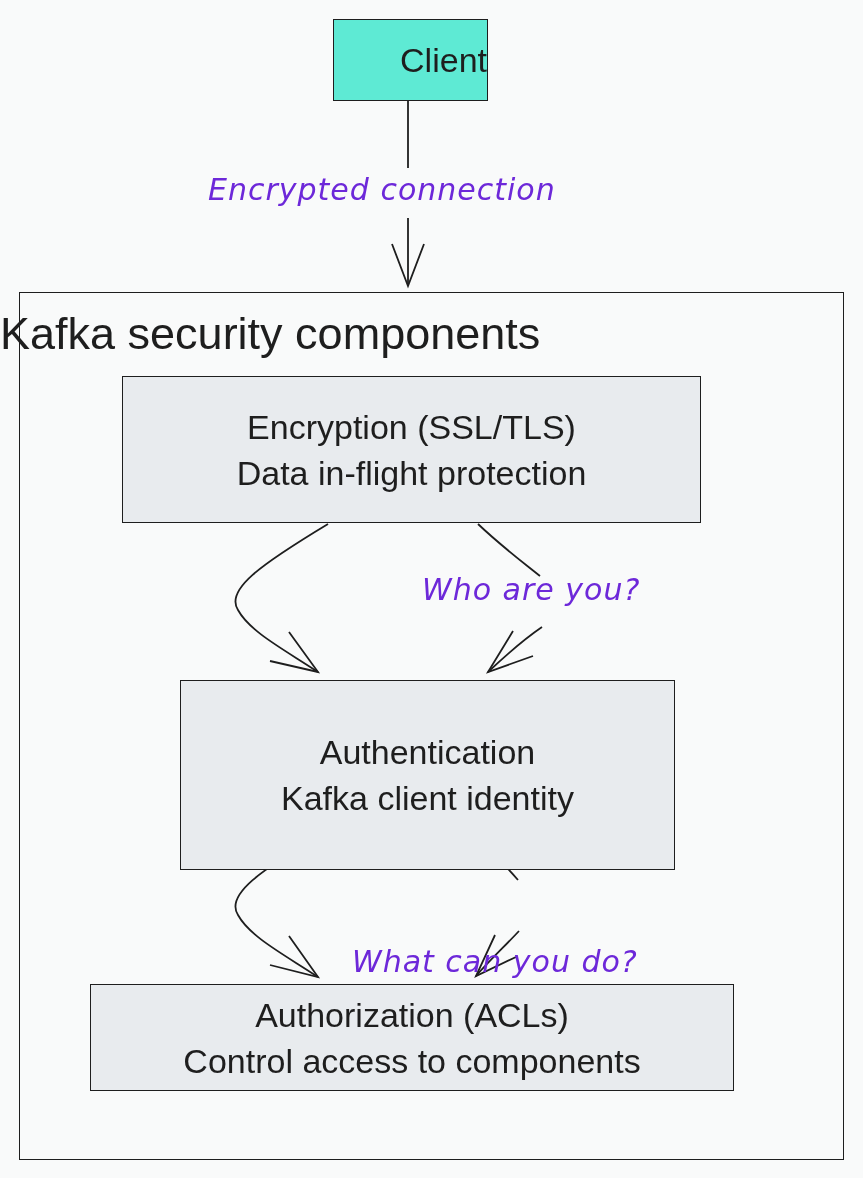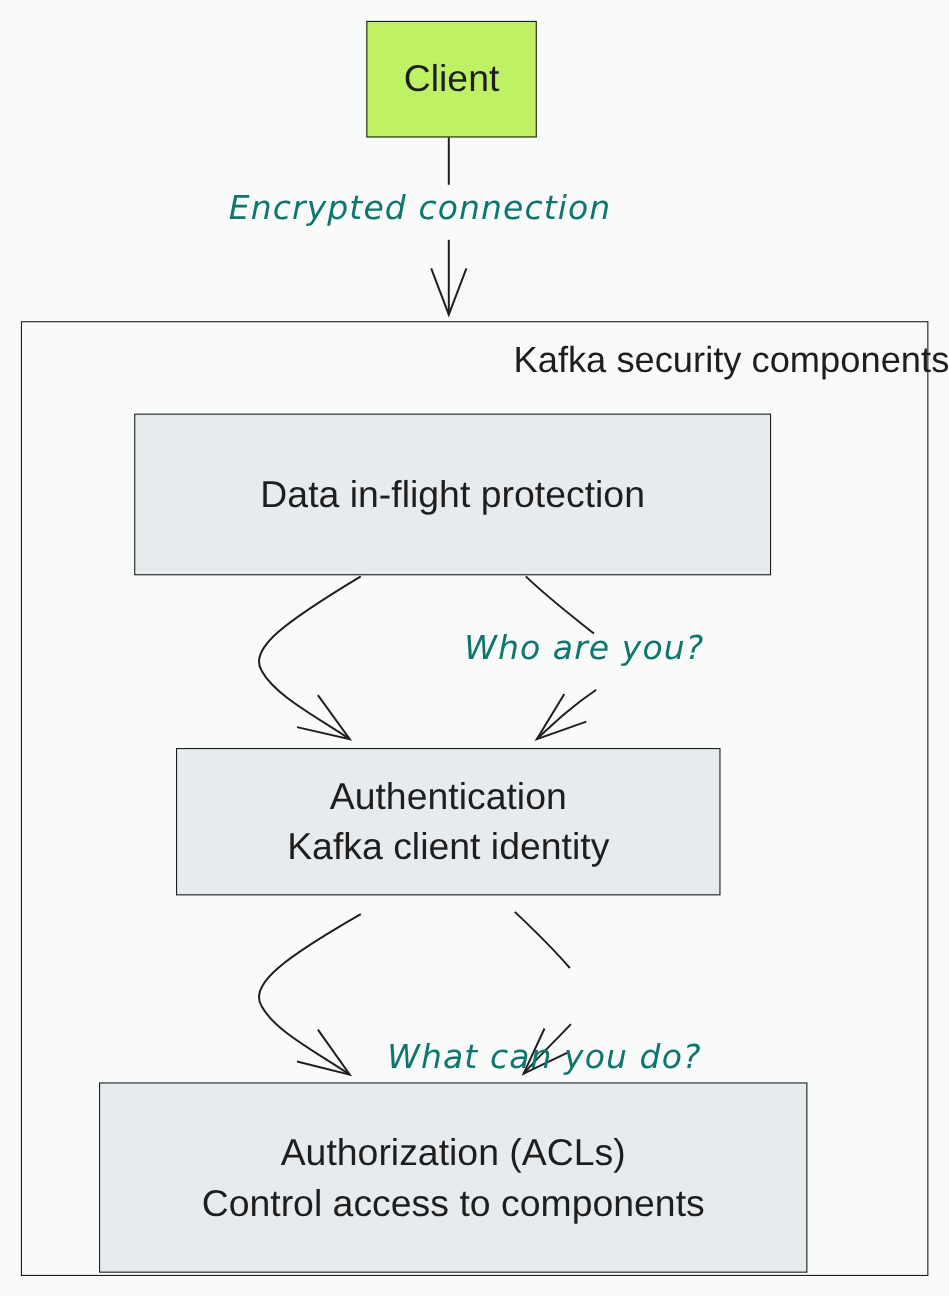--- a/index.html
+++ b/index.html
@@ -13,50 +13,51 @@
     }
     .box {
       position: absolute;
       box-sizing: border-box;
       border: 1.6px solid #1e1e1e;
       display: flex; flex-direction: column;
       align-items: center; justify-content: center;
       text-align: center;
     }
     .client-box {
-      left: 333px; top: 19px; width: 155px; height: 106px;
-      background: #bef264;
+      left: 333px; top: 19px; width: 155px; height: 82px;
+      background: #5eead4;
       font-size: 34px;
+      align-items: flex-end;
     }
     .container-box {
       left: 19px; top: 292px; width: 825px; height: 868px;
       background: transparent;
       justify-content: flex-start;
     }
     .container-title {
       position: absolute;
       left: 0; right: 0; top: 308px;
-      text-align: right;
-      font-size: 33px;
+      text-align: left;
+      font-size: 45px;
     }
     .stage {
       background: #e8ebee;
       font-size: 34px;
       line-height: 46px;
     }
     .stage-1 { left: 122px; top: 376px; width: 579px; height: 147px; }
-    .stage-2 { left: 160px; top: 680px; width: 495px; height: 134px; }
-    .stage-3 { left: 90px;  top: 984px; width: 644px; height: 173px; }
+    .stage-2 { left: 180px; top: 680px; width: 495px; height: 190px; }
+    .stage-3 { left: 90px;  top: 984px; width: 644px; height: 107px; }
     .hand {
       position: absolute;
       font-family: "DejaVu Sans", sans-serif;
       font-style: italic;
       font-size: 30px;
       letter-spacing: 1px;
-      color: #0f766e;
+      color: #6d28d9;
       white-space: nowrap;
     }
     .label-encrypted { left: 206px; top: 172px; background: #f9fafa; padding: 0 2px; }
     .label-who { left: 422px; top: 572px; font-style: italic; }
     .label-what { left: 352px; top: 912px; margin-top: 32px; }
     svg.arrows { position: absolute; left: 0; top: 0; }
   </style>
 </head>
 <body>
 
@@ -84,20 +85,21 @@
 <div class="box client-box">
   <span>Client</span>
 </div>
 
 <div class="hand label-encrypted">Encrypted connection</div>
 
 <div class="box container-box"></div>
 <div class="container-title">Kafka security components</div>
 
 <div class="box stage stage-1">
+  <span>Encryption (SSL/TLS)</span>
   <span>Data in-flight protection</span>
 </div>
 
 <div class="hand label-who">Who are you?</div>
 
 <div class="box stage stage-2">
   <span>Authentication</span>
   <span>Kafka client identity</span>
 </div>
 

